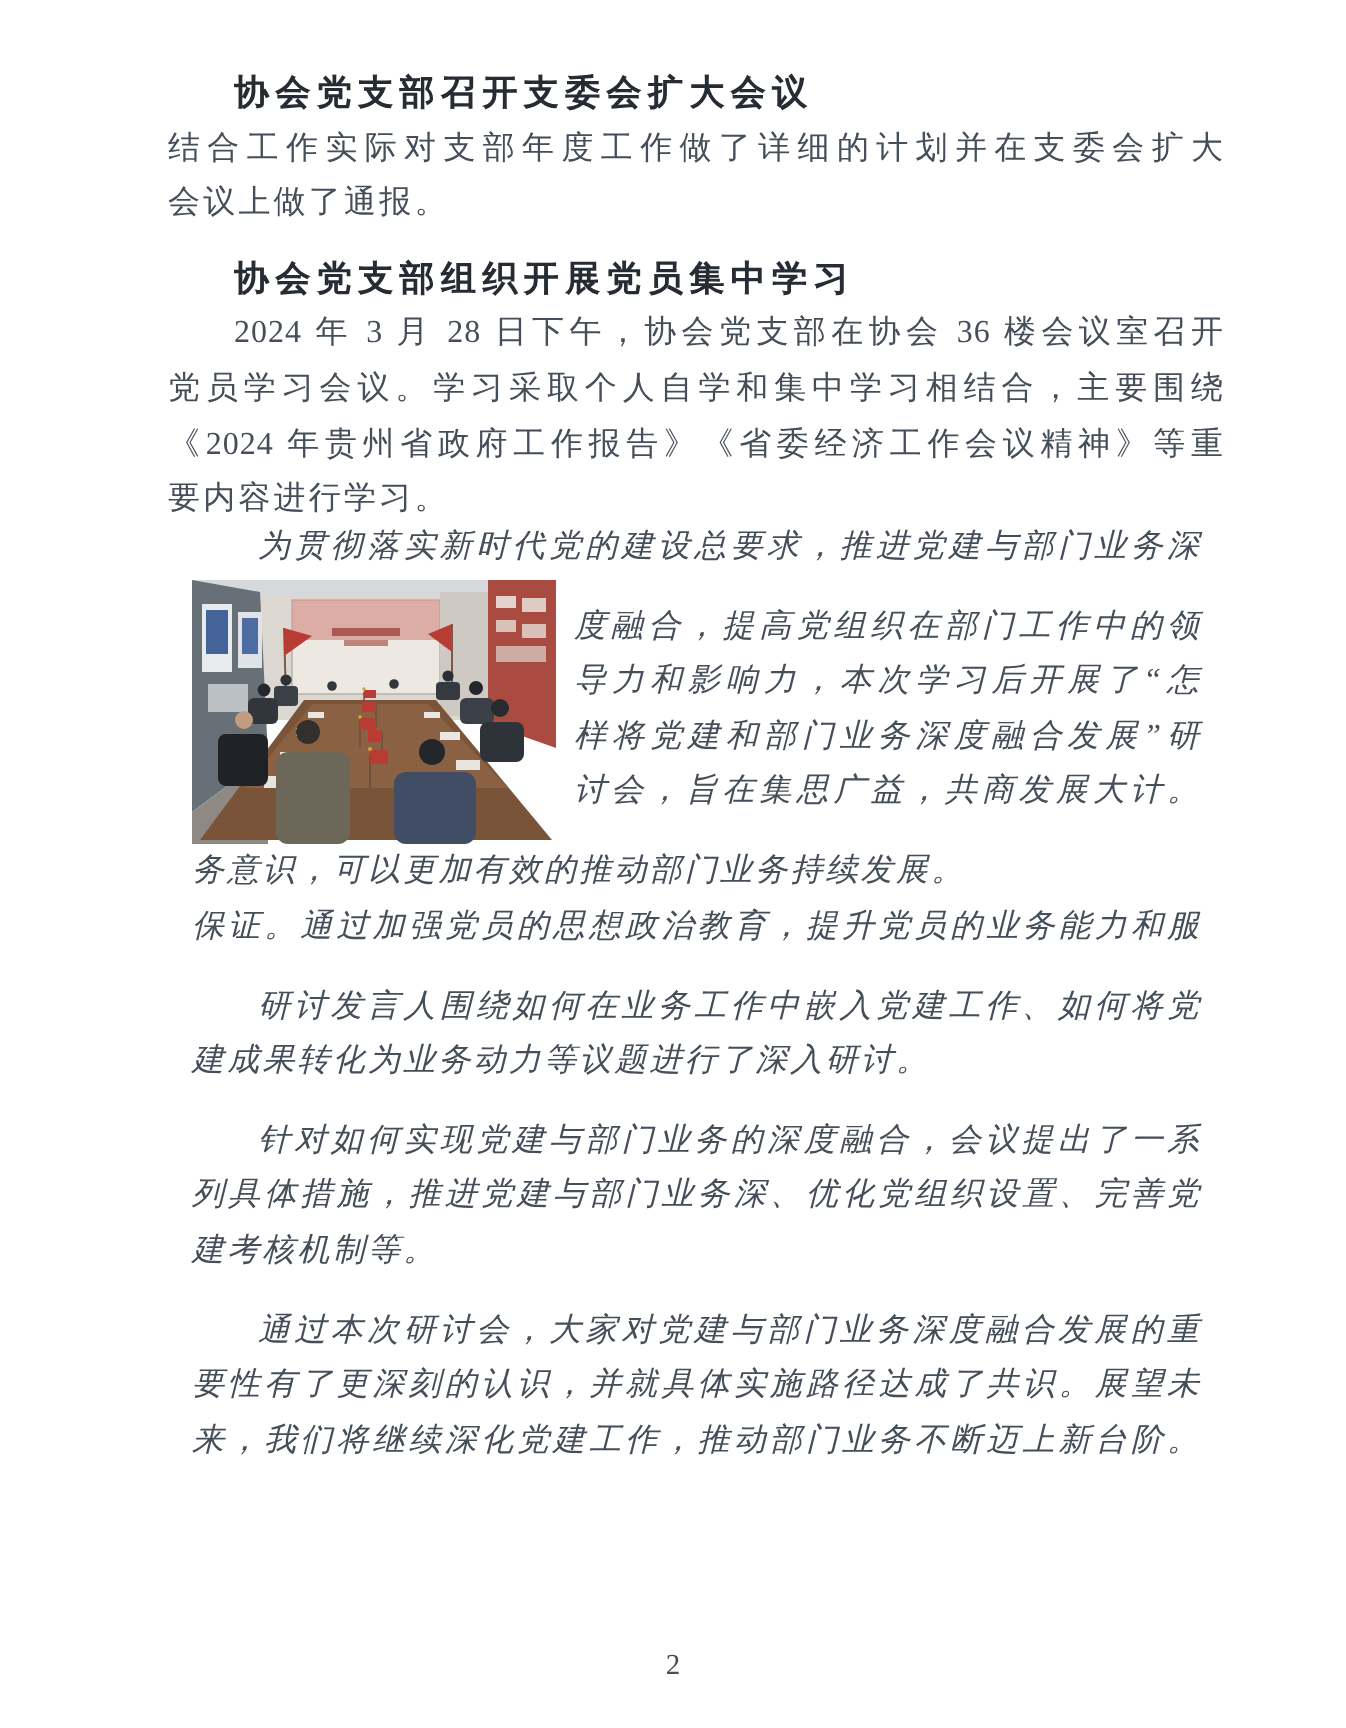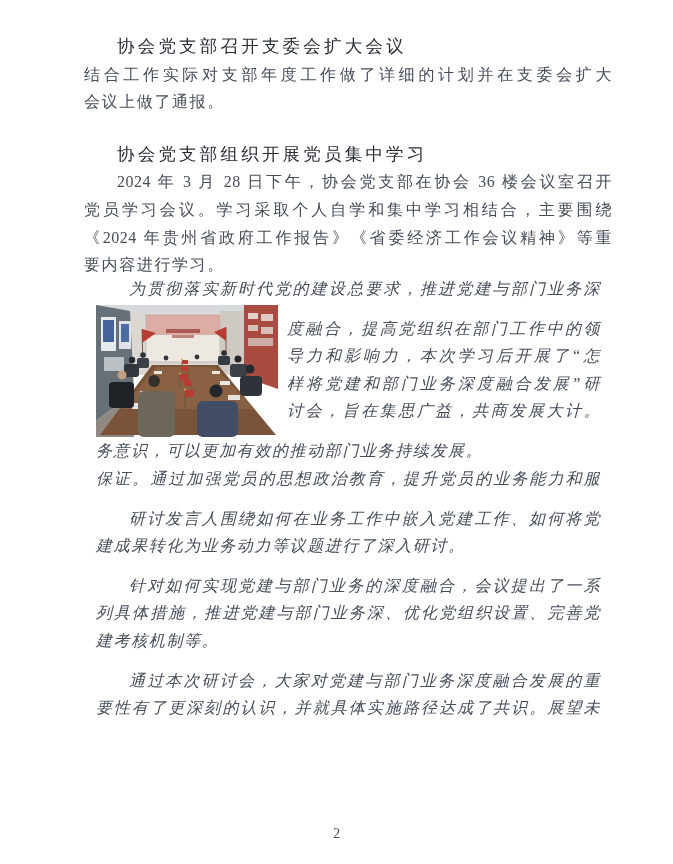--- a/index.html
+++ b/index.html
@@ -12,24 +12,24 @@
     position:absolute;left:84px;top:33px;width:528px;
     font-size:16px;line-height:27.6px;
   }
   .line{
     text-align:justify;text-align-last:justify;
     letter-spacing:0.5px;
   }
   .line.end{text-align-last:left;letter-spacing:1.6px;}
   .ind{padding-left:33px;}
   .sec-heading{
-    margin:0;font-size:17.5px;font-weight:normal;letter-spacing:3.2px;
+    margin:0;font-size:17.5px;font-weight:bold;letter-spacing:3.2px;
     color:#272c34;padding-left:33px;line-height:27.6px;
   }
-  .sec2{margin-top:25px;}
+  .sec2{margin-top:10px;}
   .para{margin:12px;font-style:italic;}
   .p3{margin-top:-4px;}
   .wrap-row{display:flex;align-items:center;}
   .photo{
     flex:0 0 auto;width:182px;height:132px;margin:3px 9px 0 0;display:block;
     filter:blur(.3px) saturate(.9);
   }
   .wrap-col{flex:1 1 auto;min-width:0;}
   .page-number{
     position:absolute;left:0;right:0;top:825px;text-align:center;
@@ -159,18 +159,19 @@
 
     <div class="para">
       <div class="line fill ind">针对如何实现党建与部门业务的深度融合，会议提出了一系</div>
       <div class="line fill">列具体措施，推进党建与部门业务深、优化党组织设置、完善党</div>
       <div class="line end">建考核机制等。</div>
     </div>
 
     <div class="para">
       <div class="line fill ind">通过本次研讨会，大家对党建与部门业务深度融合发展的重</div>
       <div class="line fill">要性有了更深刻的认识，并就具体实施路径达成了共识。展望未</div>
+      <div class="line fill">来，我们将继续深化党建工作，推动部门业务不断迈上新台阶。</div>
     </div>
 
   </div>
 
   <div class="page-number">2</div>
 </div>
 
 </body></html>

